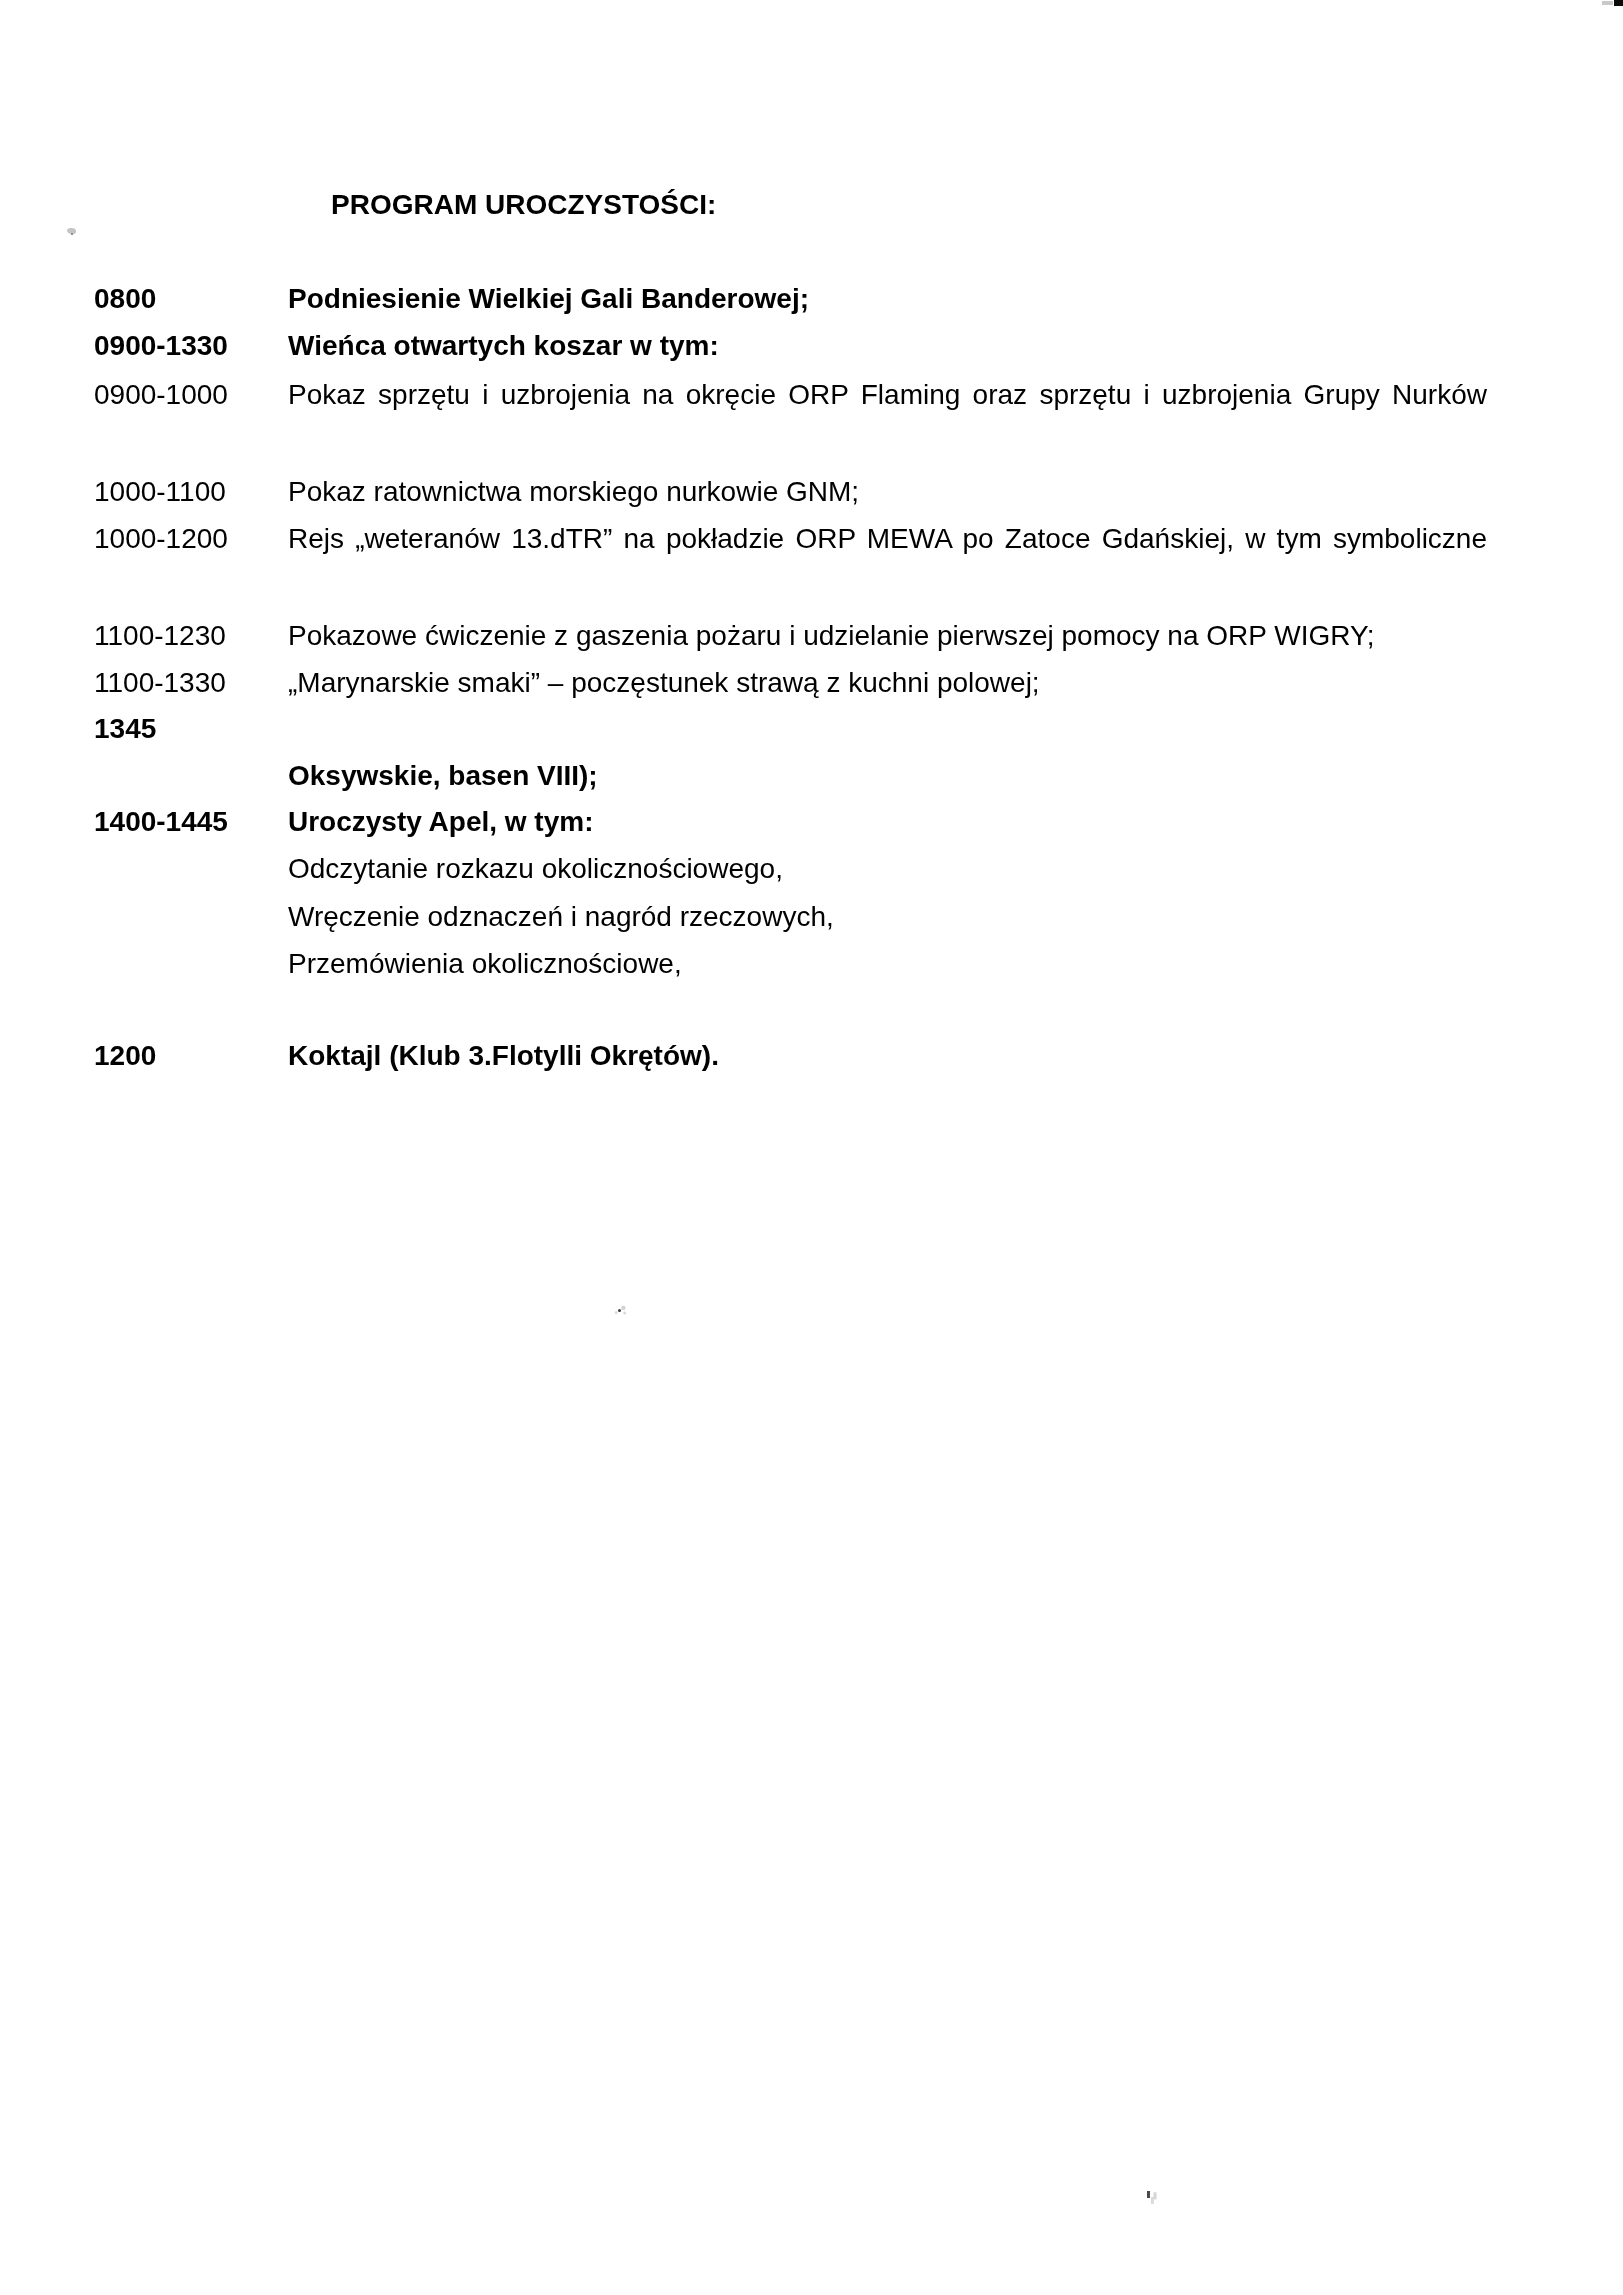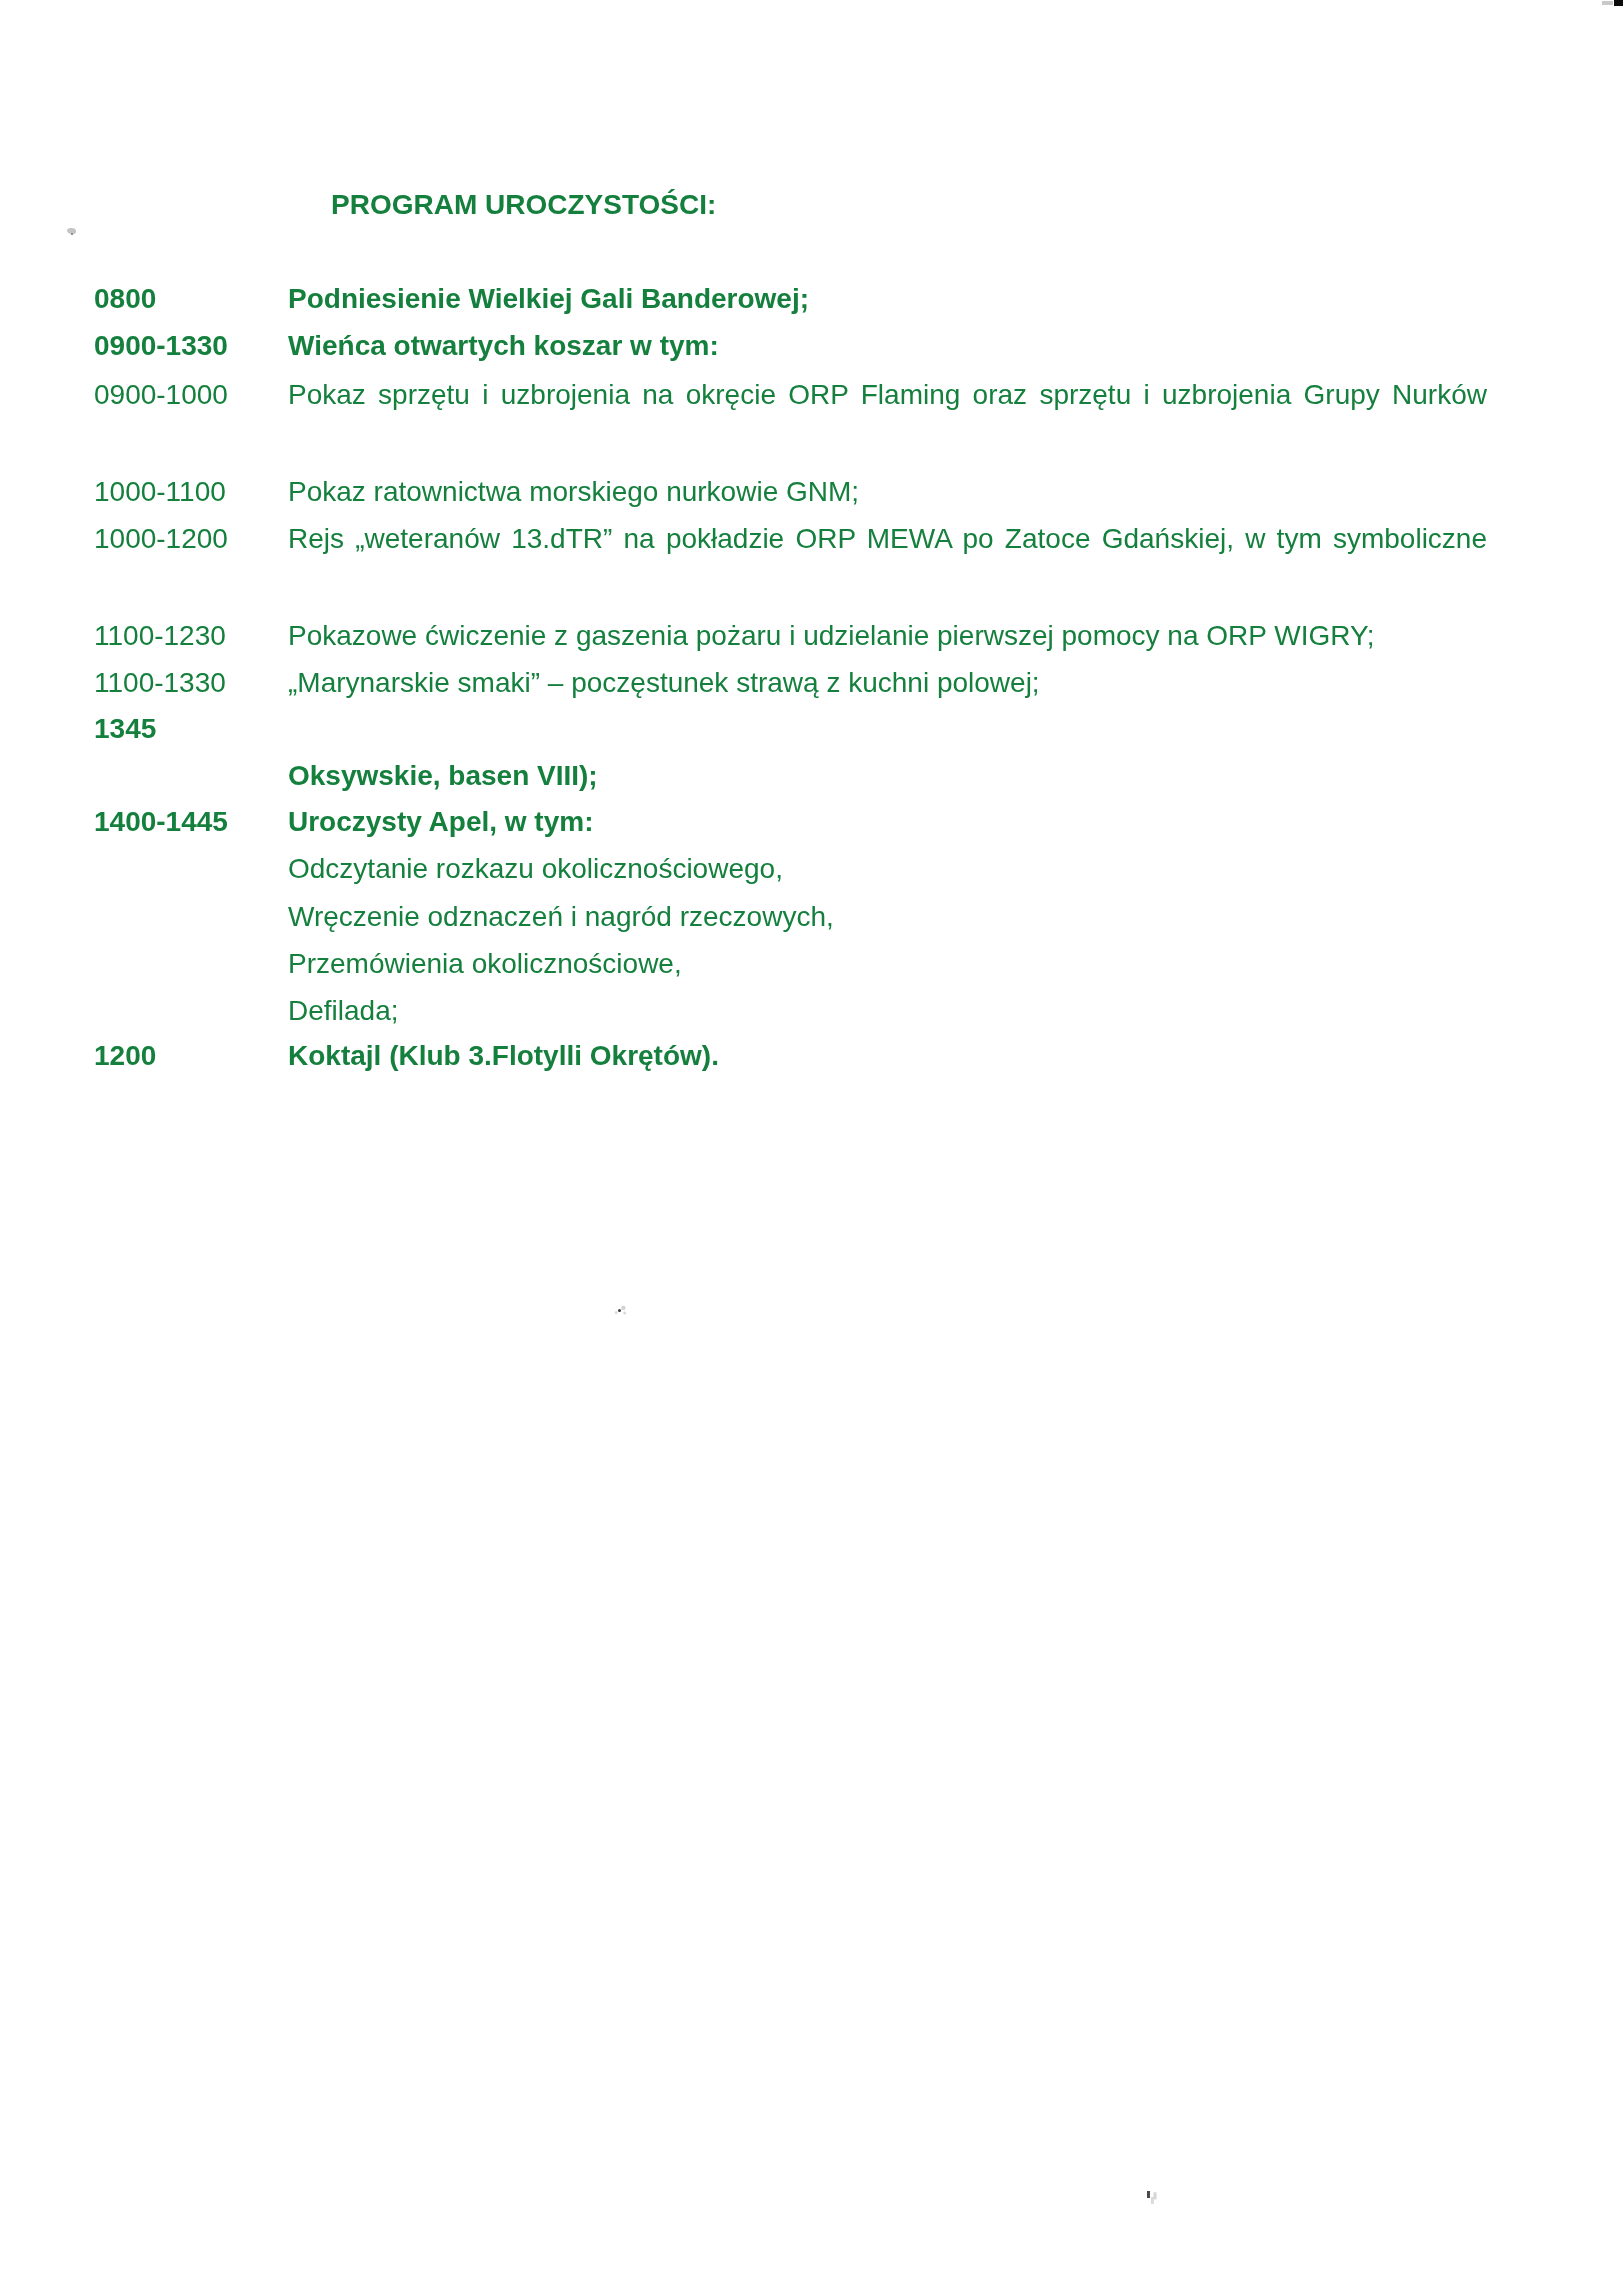--- a/index.html
+++ b/index.html
@@ -9,21 +9,21 @@
     background:#ffffff;
     font-family:"Liberation Sans", sans-serif;
     color:#161616;
     overflow:hidden;
   }
   .ln {
     position:absolute;
     font-size:28px;
     line-height:34px;
     white-space:nowrap;
-    color:#15803d;
+    color:#000000;
   }
   .time { left:94px; }
   .txt  { left:288px; width:1199px; }
   .b    { font-weight:bold; }
   .just {
     white-space:normal;
     text-align:justify;
     text-align-last:justify;
   }
   .title { left:331px; font-weight:bold; }
@@ -70,19 +70,18 @@
   <div class="ln txt" style="top:666px">„Marynarskie smaki” – poczęstunek strawą z kuchni polowej;</div>
 
   <div class="ln time b" style="top:712px">1345</div>
   <div class="ln txt b" style="top:759px">Oksywskie, basen VIII);</div>
 
   <div class="ln time b" style="top:805px">1400-1445</div>
   <div class="ln txt b" style="top:805px">Uroczysty Apel, w tym:</div>
   <div class="ln txt" style="top:852px">Odczytanie rozkazu okolicznościowego,</div>
   <div class="ln txt" style="top:900px">Wręczenie odznaczeń i nagród rzeczowych,</div>
   <div class="ln txt" style="top:947px">Przemówienia okolicznościowe,</div>
-  <div class="ln txt" style="top:994px">Defilada;</div>
 
   <div class="ln time b" style="top:1039px">1200</div>
   <div class="ln txt b" style="top:1039px">Koktajl (Klub 3.Flotylli Okrętów).</div>
 
 </div>
 
 
 </body></html>

